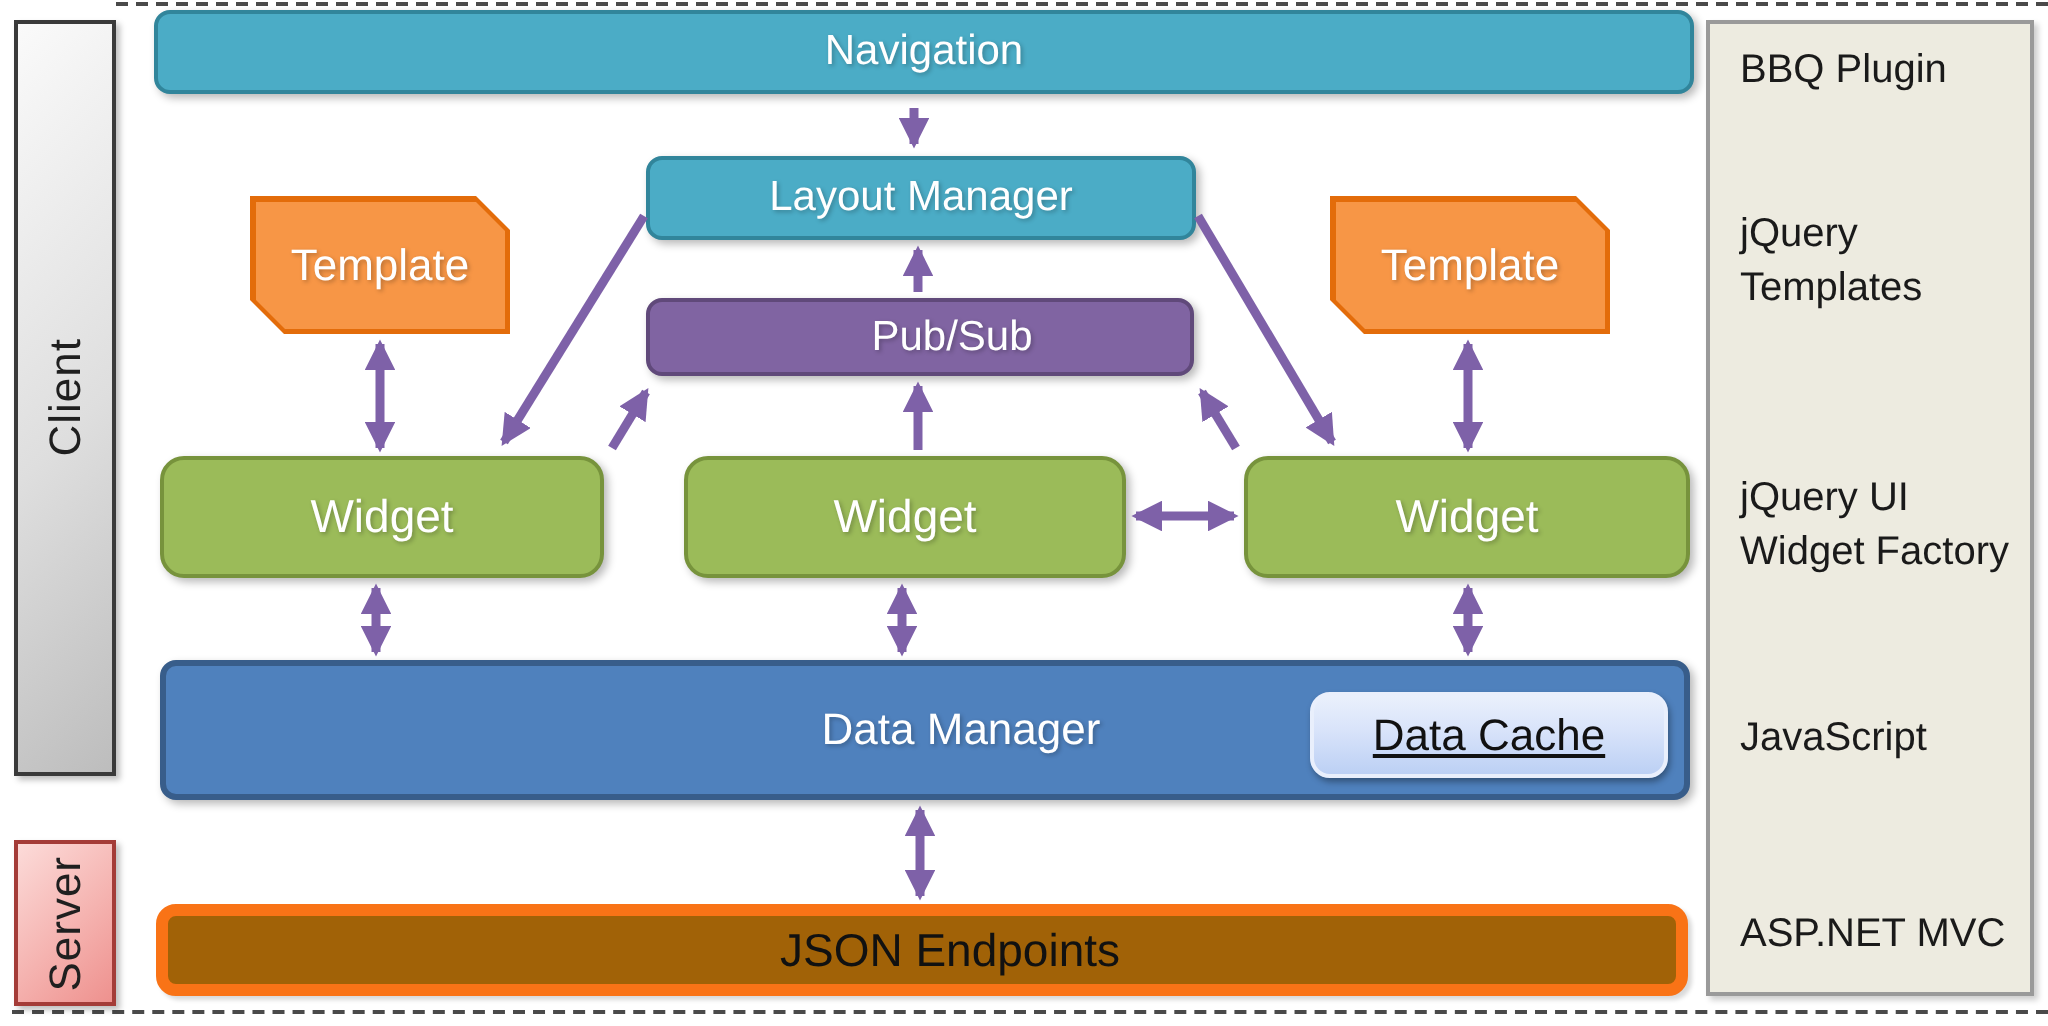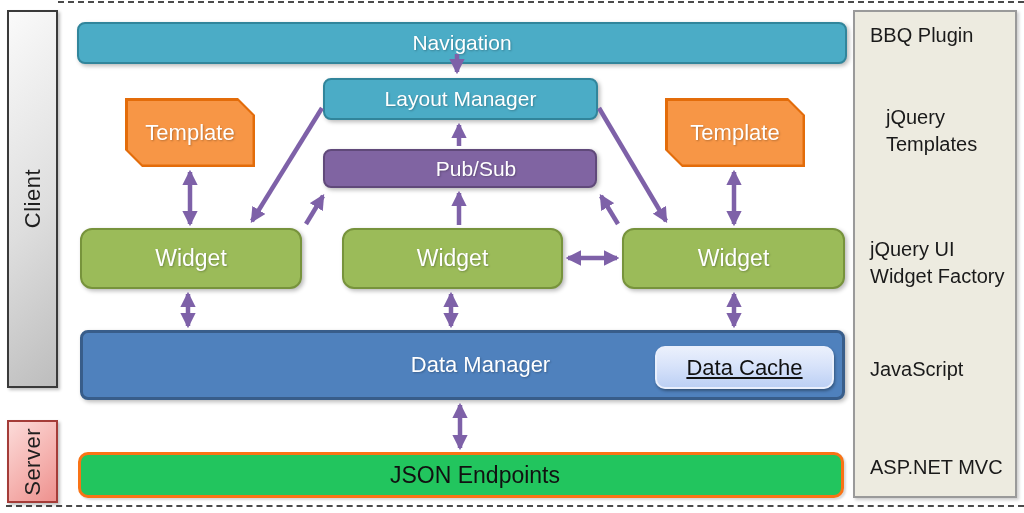--- a/index.html
+++ b/index.html
@@ -57,21 +57,21 @@
     background:linear-gradient(180deg,#eaf0fc 0%,#d8e3fa 45%,#bcd0f4 100%);
     border:2px solid #e9effc; border-radius:10px;
     display:flex; align-items:center; justify-content:center;
     color:#111; font-size:22px; text-shadow:none;
     box-shadow:1px 2px 3px rgba(0,0,0,0.35);
     text-decoration:underline;
   }
 
   
   .json-box {
-    background:#22c55e; border:3px solid #f97316; border-radius:10px;
+    background:#a16207; border:6px solid #f97316; border-radius:10px;
     display:flex; align-items:center; justify-content:center;
     color:#111; font-size:23px;
     box-shadow:2px 2px 2px rgba(0,0,0,0.15);
     padding-left:28px;
   }
 
   
   .sidebar {
     background:var(--sidebar_bg); border:2px solid var(--sidebar_border);
     box-shadow:2px 2px 3px rgba(0,0,0,0.2);
@@ -94,21 +94,21 @@
   <div class="abs dash-line" style="left:58px; top:1px; width:966px;"></div>
   <div class="abs dash-line" style="left:6px; top:505px; width:1018px;"></div>
 
   <div class="abs lane lane-client" style="left:7px; top:10px; width:51px; height:378px;">
     <span class="lane-label">Client</span>
   </div>
   <div class="abs lane lane-server" style="left:7px; top:420px; width:51px; height:83px;">
     <span class="lane-label">Server</span>
   </div>
 
-  <div class="abs node teal" style="left:77px; top:22px; width:770px; height:42px;">
+  <div class="abs node teal" style="left:77px; top:5px; width:770px; height:42px;">
     <span>Navigation</span>
   </div>
 
   <div class="abs node teal" style="left:323px; top:78px; width:275px; height:42px;">
     <span>Layout Manager</span>
   </div>
 
   <div class="abs node purple" style="left:323px; top:149px; width:274px; height:39px;padding-left:32px;">
     <span>Pub/Sub</span>
   </div>
@@ -141,21 +141,21 @@
       <span>Data Cache</span>
     </div>
   </div>
 
   <div class="abs json-box" style="left:78px; top:452px; width:766px; height:46px;">
     <span>JSON Endpoints</span>
   </div>
 
   <div class="abs sidebar" style="left:853px; top:10px; width:164px; height:488px;">
     <span class="sidebar-label" style="top:10px;">BBQ Plugin</span>
-    <span class="sidebar-label" style="top:92px;margin-left:16px;">jQuery
+    <span class="sidebar-label" style="top:92px;">jQuery
 Templates</span>
     <span class="sidebar-label" style="top:224px;">jQuery UI
 Widget Factory</span>
     <span class="sidebar-label" style="top:344px;">JavaScript</span>
     <span class="sidebar-label" style="top:442px;">ASP.NET MVC</span>
   </div>
 
   <svg id="arrows">
     <defs>
       <marker id="ah" viewBox="0 0 10 10" refX="8.5" refY="5" markerWidth="3.4" markerHeight="3.4" orient="auto-start-reverse">

